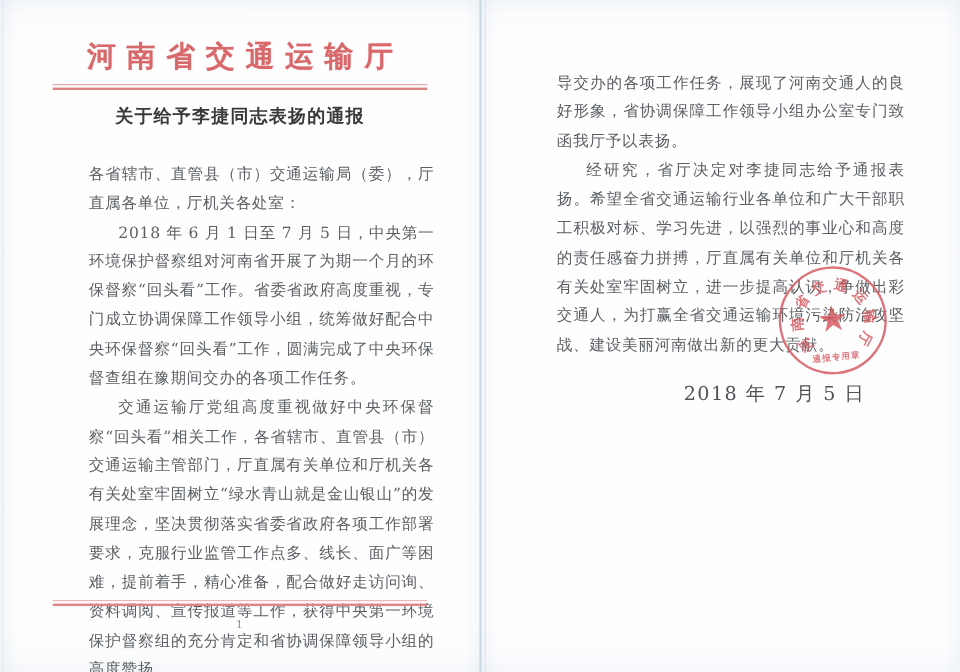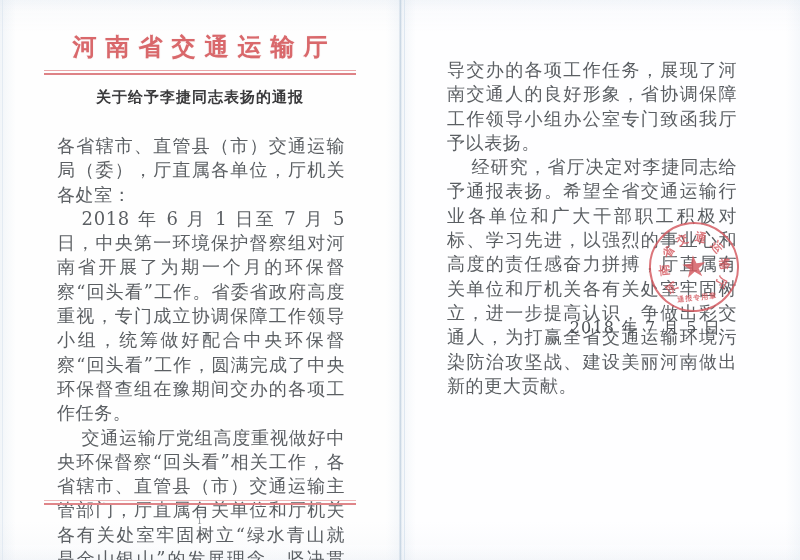--- a/index.html
+++ b/index.html
@@ -112,26 +112,27 @@
     text-align: center;
     font-weight: bold;
     font-size: 15px;
     letter-spacing: 1px;
     color: #3a3a3c;
   }
 
   
   .body {
     position: absolute;
-    font-size: 18px;
+    font-size: 13px;
     line-height: 24.3px;
     color: #5b5f63;
     letter-spacing: .6px;
     text-align: justify;
     text-justify: inter-character;
+    margin-left: 17px;
   }
   .body-left {
     top: 134px;
     left: 57px;
     width: 288px;
   }
   .body-right {
     top: 58px;
     left: 447px;
     width: 290px;

